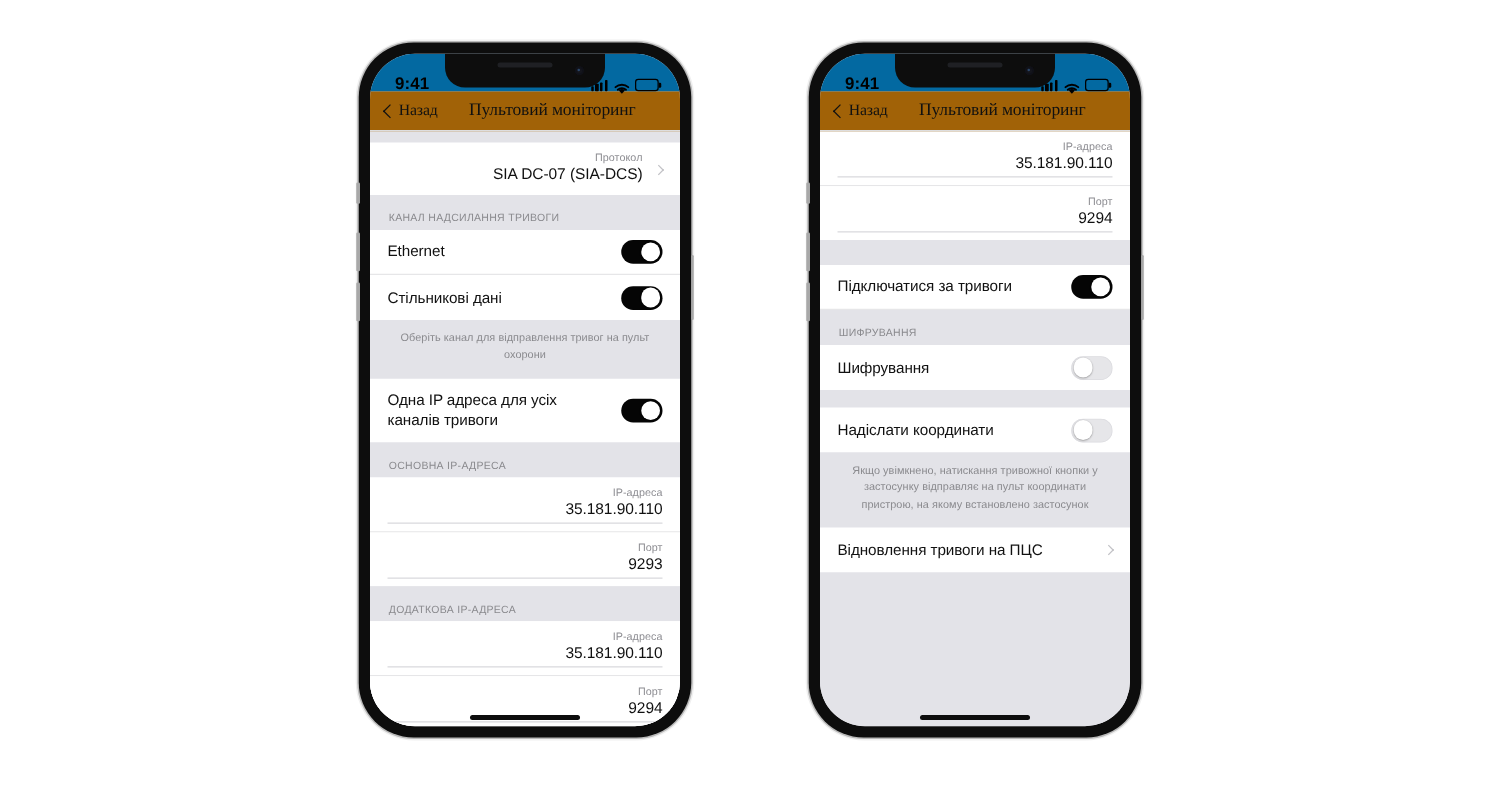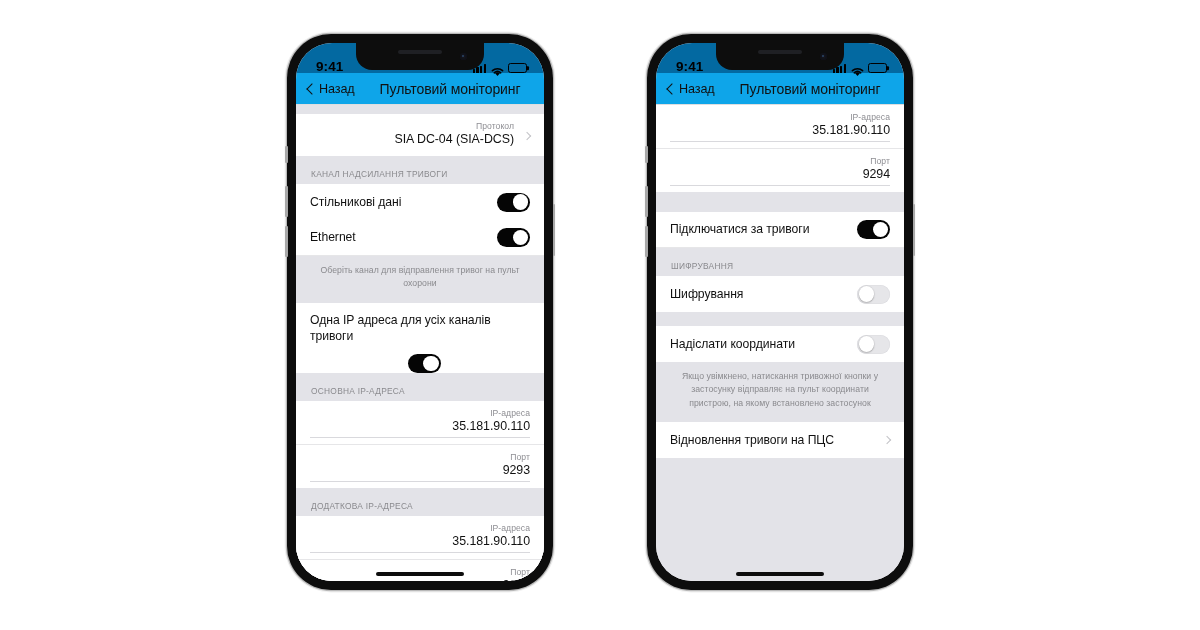--- a/index.html
+++ b/index.html
@@ -92,25 +92,26 @@
   }
   .batt::after {
     content:""; position:absolute; right:-3px; top:50%; transform:translateY(-50%);
     width:1.6px; height:3.6px; background:#000; border-radius:0 1px 1px 0;
   }
   .batt .fill { width: 100%; height: 100%; background:#000; border-radius: 1.2px; }
 
   
   .navbar {
     position: relative; z-index: 15;
-    background: #0ea5e9;
+    background: #a16207;
     height: 32px;
     display: flex; align-items: center;
     padding: 0 12px 0 10px;
     border-bottom: 0.7px solid #dededf;
+    font-family: Liberation Serif, serif;
   }
   .back {
     display: flex; align-items: center; gap: 3px;
     cursor: pointer;
   }
   .chev-left {
     width: 8px; height: 8px;
     border-left: 1.7px solid #111; border-bottom: 1.7px solid #111;
     transform: rotate(45deg);
     margin-left: 2px;
@@ -148,21 +149,21 @@
     min-height: 36px;
     background: #fff;
     border-bottom: 0.7px solid #e6e6e8;
   }
   .row.last { border-bottom: none; }
   .row-label {
     font-size: 12.2px; color: #111; flex: 1;
     letter-spacing: -0.05px; line-height: 1.35;
     padding: 9px 0;
   }
-  .row.tall { min-height: 44px; flex-direction: column; }
+  .row.tall { min-height: 44px; }
 
   
   .vrow {
     background: #fff; padding: 7px 14px 6px 14px;
     border-bottom: 0.7px solid #e6e6e8;
     display: flex; align-items: center; text-align: right;
   }
   .vrow.last { border-bottom: none; }
   .vrow-main { flex: 1; min-width: 0; }
   .vrow-cap {
@@ -259,36 +260,36 @@
         <div class="nav-title">Пультовий моніторинг</div>
       </div>
 
       <div class="content">
 
         <div class="gap sm"></div>
         <div class="group">
           <div class="vrow last">
             <div class="vrow-main">
               <div class="vrow-cap">Протокол</div>
-              <div class="vrow-val">SIA DC-04 (SIA-DCS)</div>
+              <div class="vrow-val">SIA DC-07 (SIA-DCS)</div>
             </div>
             <span class="chev-right"></span>
           </div>
         </div>
 
         <div class="sect-header">КАНАЛ НАДСИЛАННЯ ТРИВОГИ</div>
         <div class="group">
+          <div class="row">
+            <div class="row-label">Ethernet</div>
+            <div class="toggle on">
+                <span class="knob"></span>
+              </div>
+          </div>
           <div class="row last">
             <div class="row-label">Стільникові дані</div>
-            <div class="toggle on">
-                <span class="knob"></span>
-              </div>
-          </div>
-          <div class="row">
-            <div class="row-label">Ethernet</div>
             <div class="toggle on">
                 <span class="knob"></span>
               </div>
           </div>
         </div>
         <div class="footnote">Оберіть канал для відправлення тривог на пульт охорони</div>
 
         <div class="group">
           <div class="row tall last">
             <div class="row-label">Одна IP адреса для усіх каналів тривоги</div>

